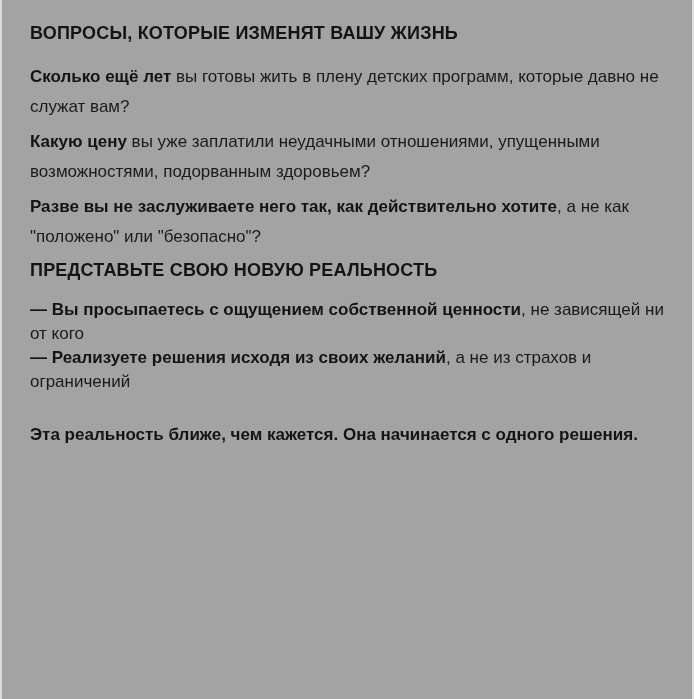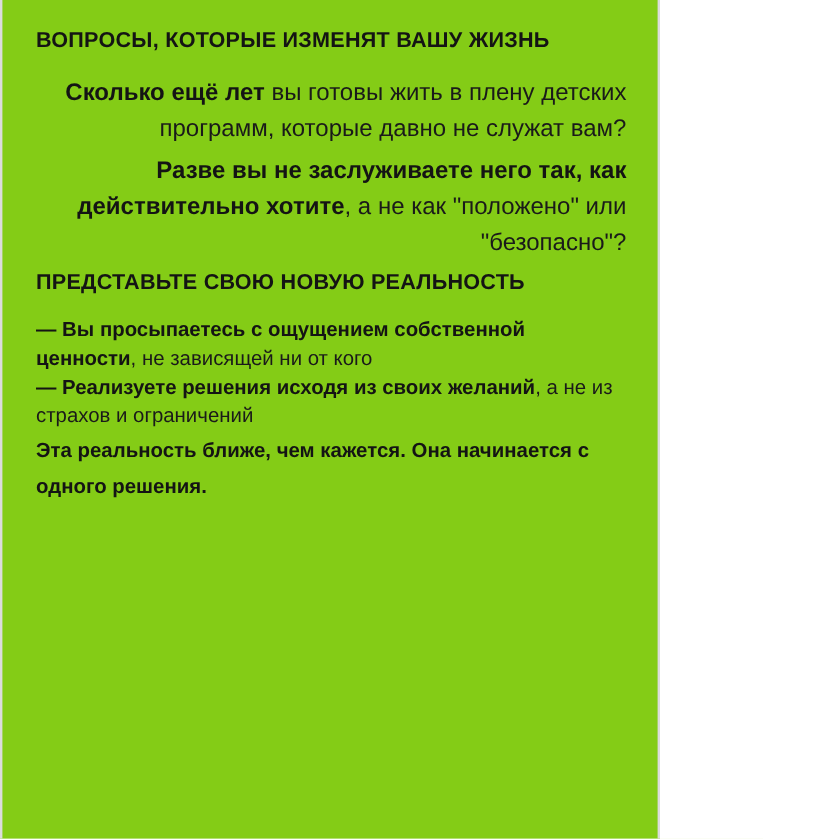--- a/index.html
+++ b/index.html
@@ -2,83 +2,83 @@
 <html lang="ru"><head>
 <meta charset="utf-8">
 <style>
   html, body {
     margin: 0;
     padding: 0;
     background: #ffffff;
   }
   .page {
     position: relative;
-    width: 550px;
+    width: 694px;
     height: 699px;
     box-sizing: border-box;
-    background: #84cc16;
+    background: #a3a3a3;
     border-left: 2px solid #dcdcdc;
     border-right: 2px solid #dcdcdc;
     padding: 20px 26px 15px 28px;
     overflow: hidden;
     font-family: "Liberation Sans", "DejaVu Sans", sans-serif;
     color: #1a1a1a;
     -webkit-font-smoothing: antialiased;
   }
   .section-heading {
     font-size: 18px;
     line-height: 26px;
     font-weight: 700;
     letter-spacing: 0.2px;
     margin: 0 0 16px 0;
     color: #141414;
   }
   .section-reality .section-heading {
     margin-bottom: 15px;
   }
   .question-paragraph {
-    font-size: 20px;
+    font-size: 17px;
     line-height: 30px;
     font-weight: 400;
     margin: 0 0 5px 0;
     max-width: 640px;
-    text-align: right;
   }
   .question-paragraph strong,
   .list-item strong,
   .closing-line {
     font-weight: 700;
     color: #141414;
   }
   .reality-list {
     margin: 0;
   }
   .list-item {
     font-size: 17px;
     line-height: 24px;
     font-weight: 400;
     max-width: 640px;
   }
   .closing-line {
     font-size: 17px;
     line-height: 30px;
-    margin: 2px 0 0 0;
+    margin: 26px 0 0 0;
     max-width: 650px;
   }
 </style>
 </head>
 <body>
 
 <div class="page">
 
   <section class="section-questions">
     <h2 class="section-heading">ВОПРОСЫ, КОТОРЫЕ ИЗМЕНЯТ ВАШУ ЖИЗНЬ</h2>
 
     <p class="question-paragraph"><strong>Сколько ещё лет</strong><span> вы готовы жить в плену детских программ, которые давно не служат вам?</span></p>
 
+    <p class="question-paragraph"><strong>Какую цену</strong><span> вы уже заплатили неудачными отношениями, упущенными возможностями, подорванным здоровьем?</span></p>
 
 
     <p class="question-paragraph"><strong>Разве вы не заслуживаете него так, как действительно хотите</strong><span>, а не как "положено" или "безопасно"?</span></p>
   </section>
 
   <section class="section-reality">
     <h2 class="section-heading">ПРЕДСТАВЬТЕ СВОЮ НОВУЮ РЕАЛЬНОСТЬ</h2>
 
     <div class="reality-list">
       <div class="list-item"><strong>— Вы просыпаетесь с ощущением собственной ценности</strong><span>, не зависящей ни от кого</span></div>

